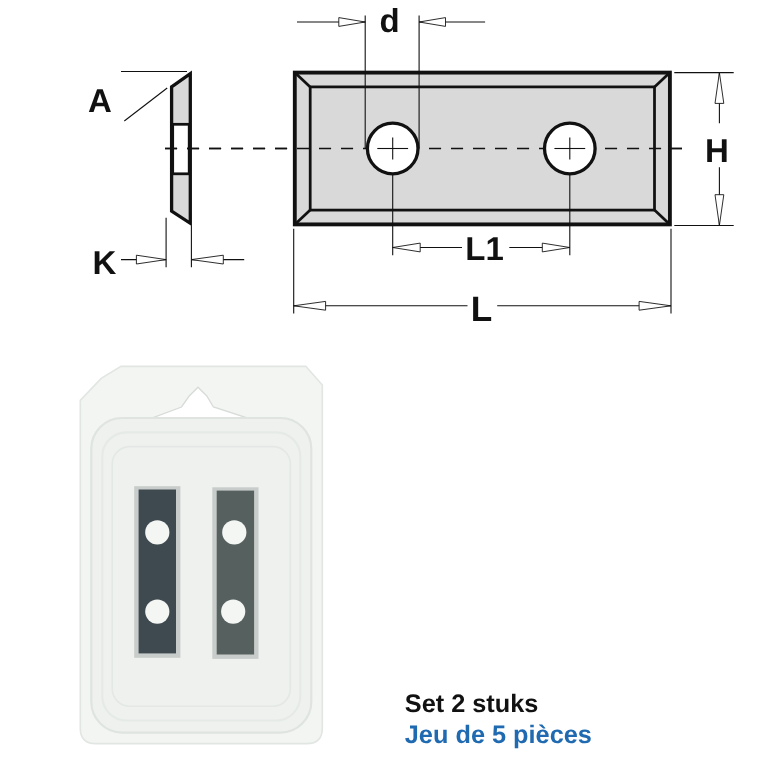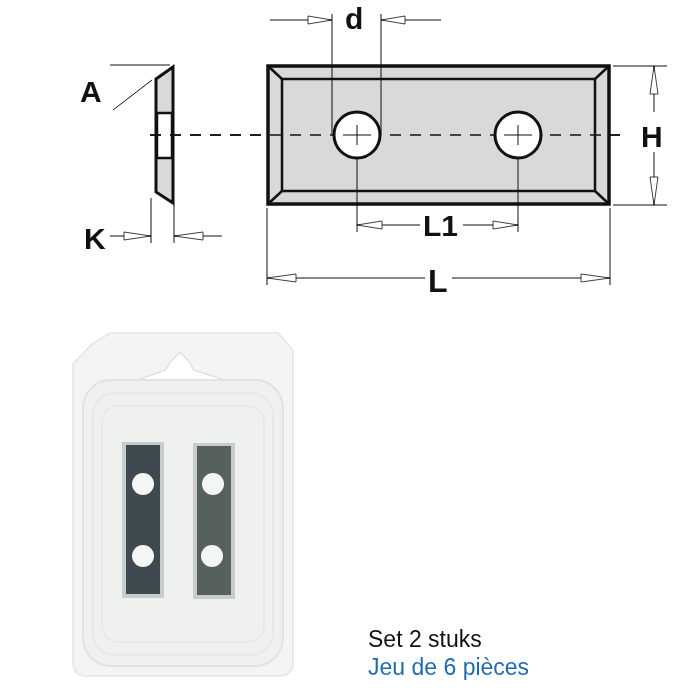--- a/index.html
+++ b/index.html
@@ -1,19 +1,19 @@
 <!DOCTYPE html>
 <html><head>
 <meta charset="utf-8">
 <style>
   html, body { margin:0; padding:0; background:#ffffff; }
   body { width:700px; height:700px; position:relative; overflow:hidden; font-family:"Liberation Sans", sans-serif; }
   svg { position:absolute; left:0; top:0; }
   .lbl { font-family:"Liberation Sans", sans-serif; font-weight:bold; fill:#111; }
-  .caption { position:absolute; left:368px; font-family:"Liberation Sans", sans-serif; font-weight:normal; font-size:23px; line-height:26px; }
+  .caption { position:absolute; left:368px; font-family:"Liberation Sans", sans-serif; font-weight:bold; font-size:23px; line-height:26px; }
   #cap1 { top:626px; color:#111111; }
   #cap2 { top:654px; color:#1f6ab0; }
 </style>
 </head>
 <body>
 
 <svg width="700" height="700" viewBox="0 0 700 700">
   <defs>
     <marker id="arrR" viewBox="0 0 30 10" refX="30" refY="5" markerWidth="30" markerHeight="10" orient="auto" markerUnits="userSpaceOnUse">
       <path d="M0,1 L30,5 L0,9 Z" fill="#fff" stroke="#111" stroke-width="0.8"></path>
@@ -109,13 +109,13 @@
     <g>
       <rect x="193" y="443" width="42" height="156" fill="#c8ccca"></rect>
       <rect x="197" y="446" width="34" height="149" fill="#56605f"></rect>
       <circle cx="213" cy="484" r="11" fill="#f4f6f4"></circle>
       <circle cx="212" cy="556" r="11" fill="#f4f6f4"></circle>
     </g>
   </g>
 </svg>
 
 <div id="cap1" class="caption">Set 2 stuks</div>
-<div id="cap2" class="caption">Jeu de 6 pièces</div>
+<div id="cap2" class="caption">Jeu de 5 pièces</div>
 
 </body></html>

